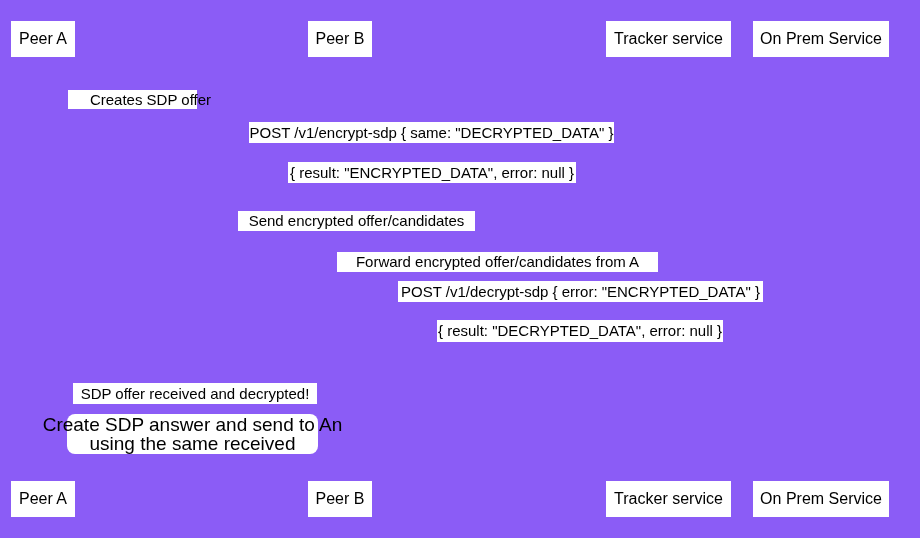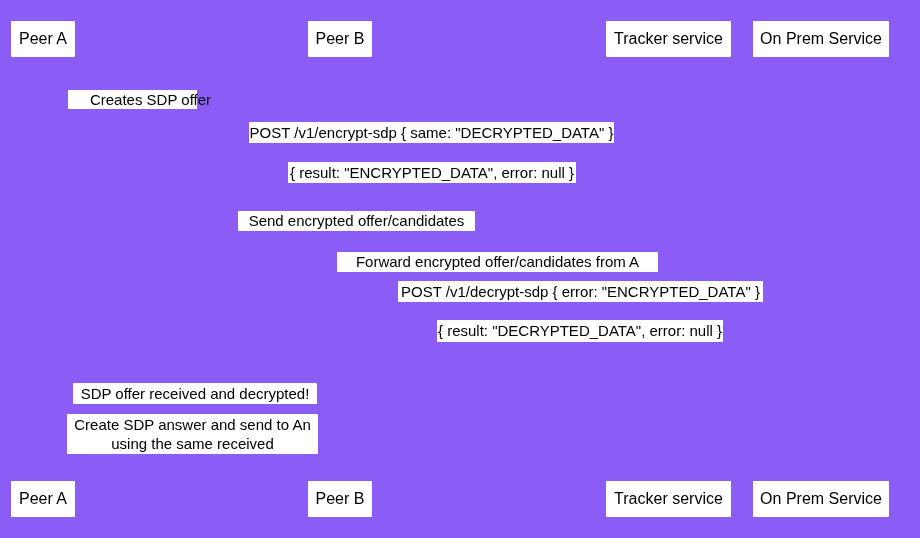--- a/index.html
+++ b/index.html
@@ -40,25 +40,26 @@
     box-sizing: border-box;
   }
   .note {
     position: absolute;
     background: #ffffff;
     color: #000000;
     display: flex;
     flex-direction: column;
     align-items: center;
     justify-content: center;
-    font-size: 15px;
+    font-size: 19px;
     line-height: 19px;
     text-align: center;
     white-space: nowrap;
     box-sizing: border-box;
+    border-radius: 8px;
   }
 </style>
 </head>
 <body>
 
 <div class="diagram">
 
   <div class="participant" style="left:11px; top:21px; width:64px; height:36px;">Peer A</div>
   <div class="participant" style="left:308px; top:21px; width:64px; height:36px;">Peer B</div>
   <div class="participant" style="left:606px; top:21px; width:125px; height:36px;">Tracker service</div>

